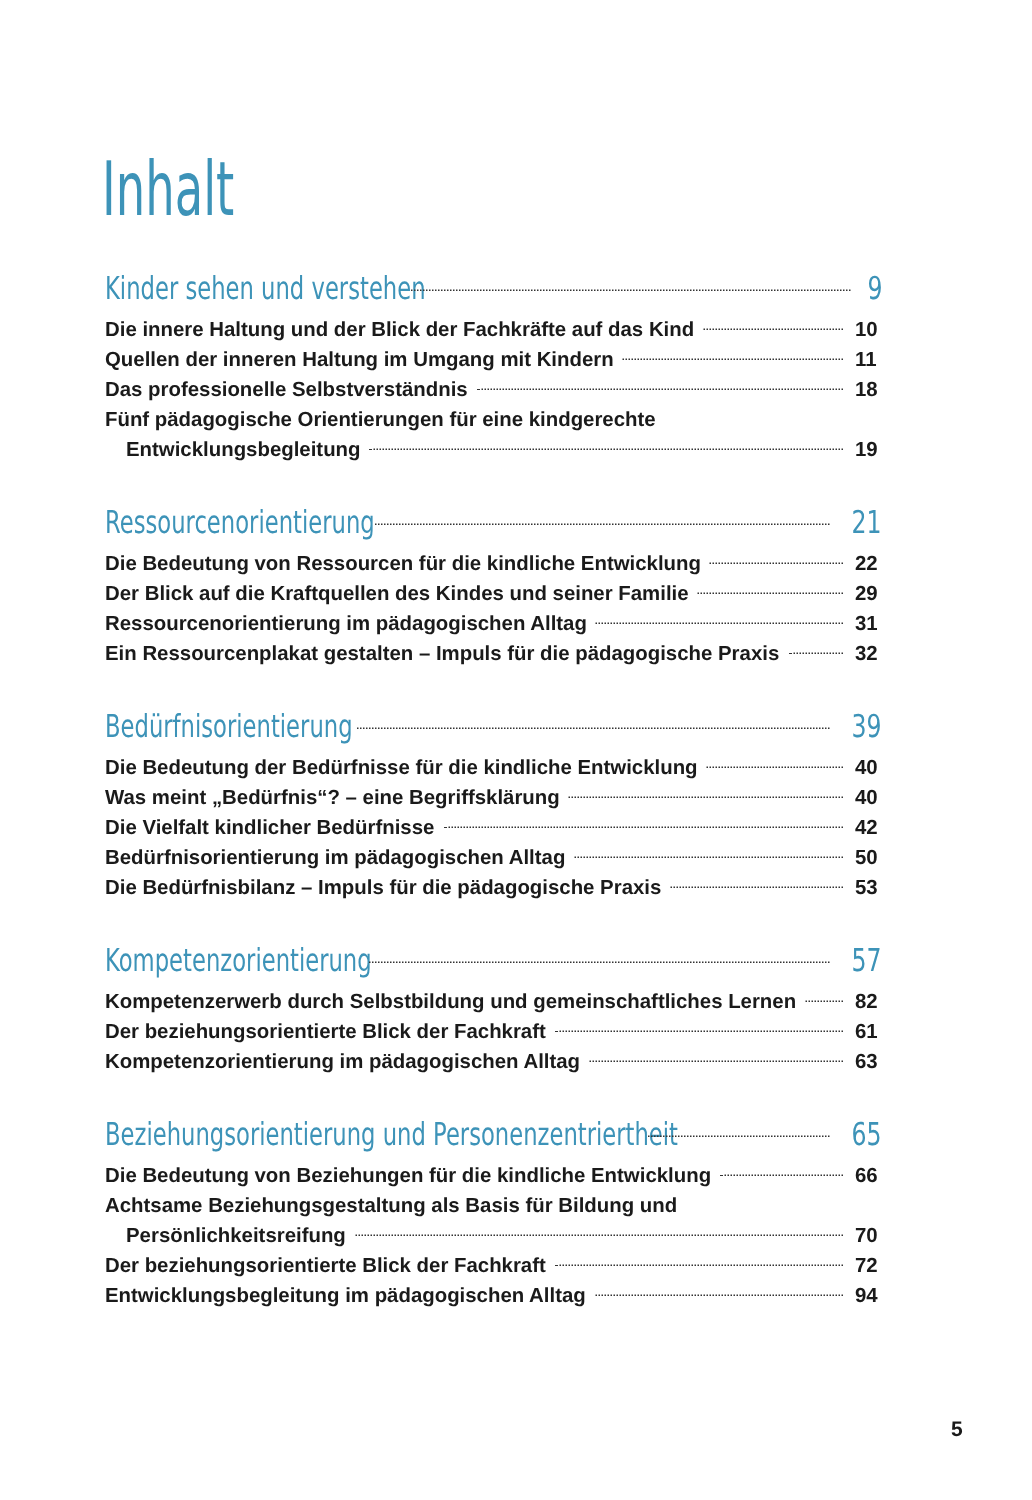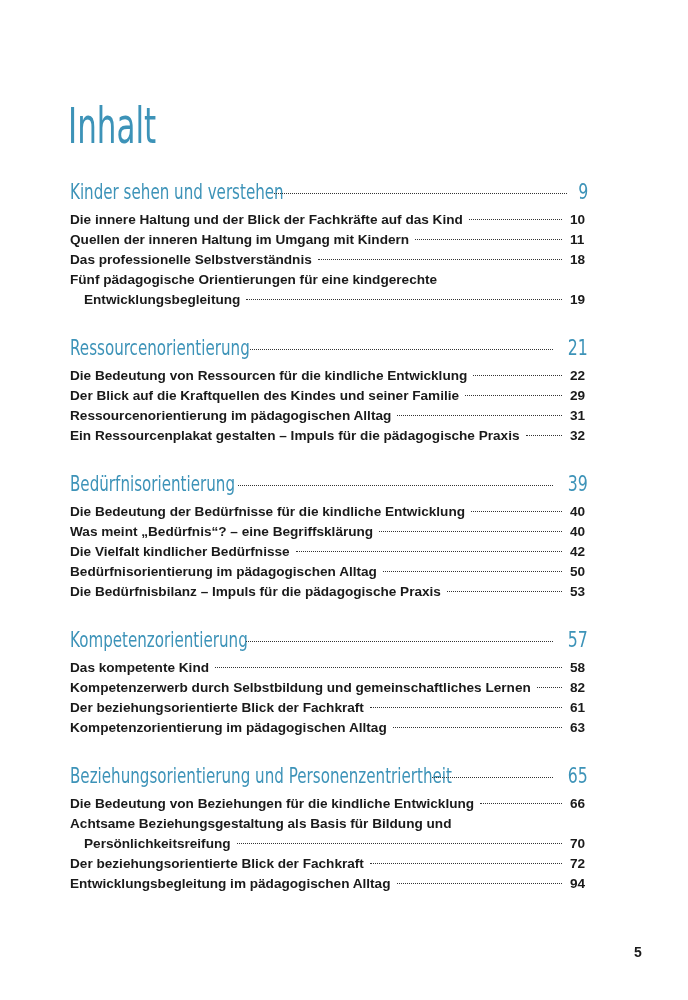--- a/index.html
+++ b/index.html
@@ -132,25 +132,20 @@
   </div>
   <div class="gap"></div>
 
   <div class="section">
     <div class="chapter">
       <span class="ct-wrap" style="width:164px"><span class="ct">Kompetenzorientierung</span></span>
       <span class="lead"></span>
       <span class="pg">57</span>
     </div>
     <div class="entry">
-        <span class="et">Das kompetente Kind</span>
-        <span class="lead"></span>
-        <span class="pg">58</span>
-      </div>
-    <div class="entry">
         <span class="et">Kompetenzerwerb durch Selbstbildung und gemeinschaftliches Lernen</span>
         <span class="lead"></span>
         <span class="pg">82</span>
       </div>
     <div class="entry">
         <span class="et">Der beziehungsorientierte Blick der Fachkraft</span>
         <span class="lead"></span>
         <span class="pg">61</span>
       </div>
     <div class="entry">

